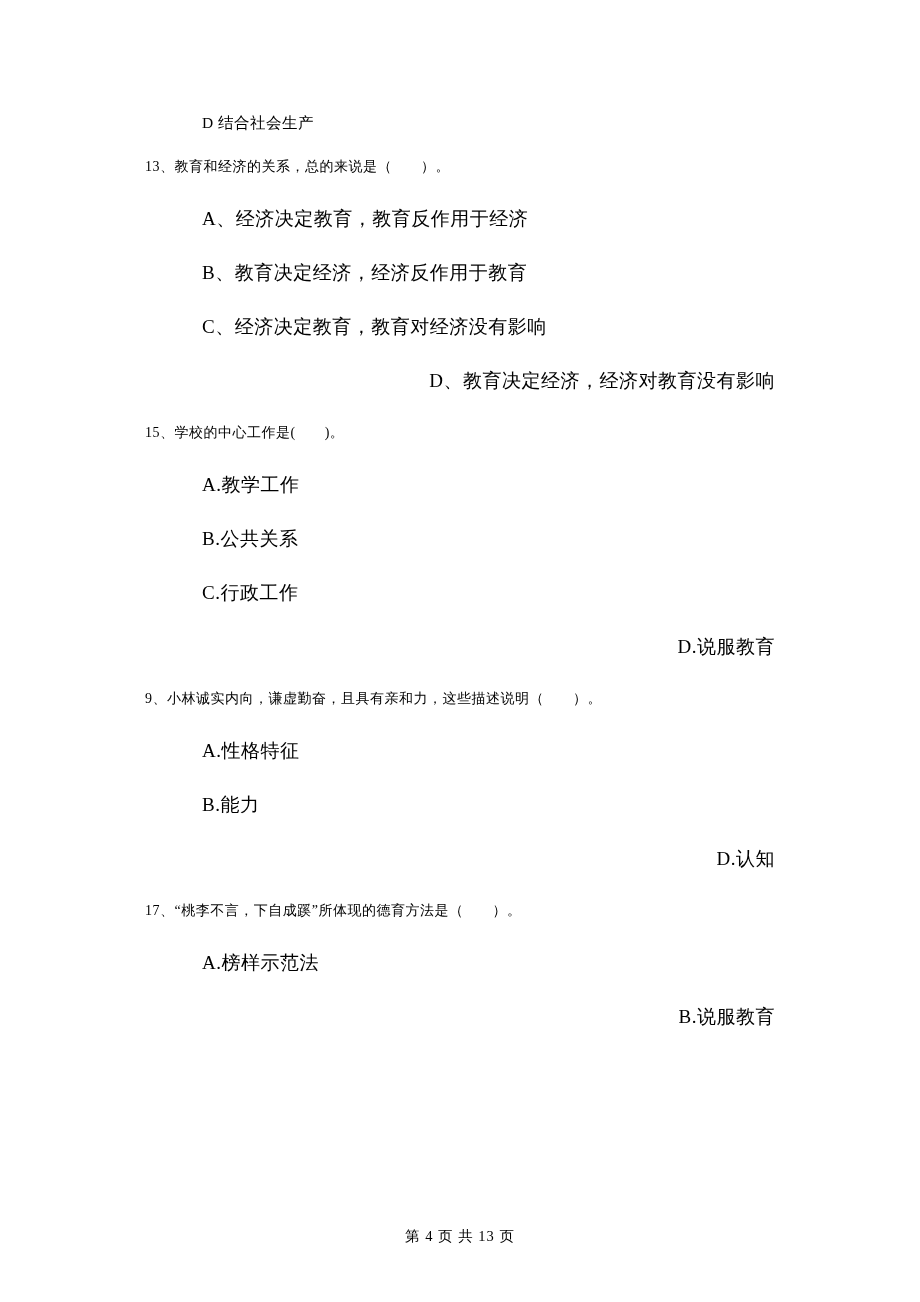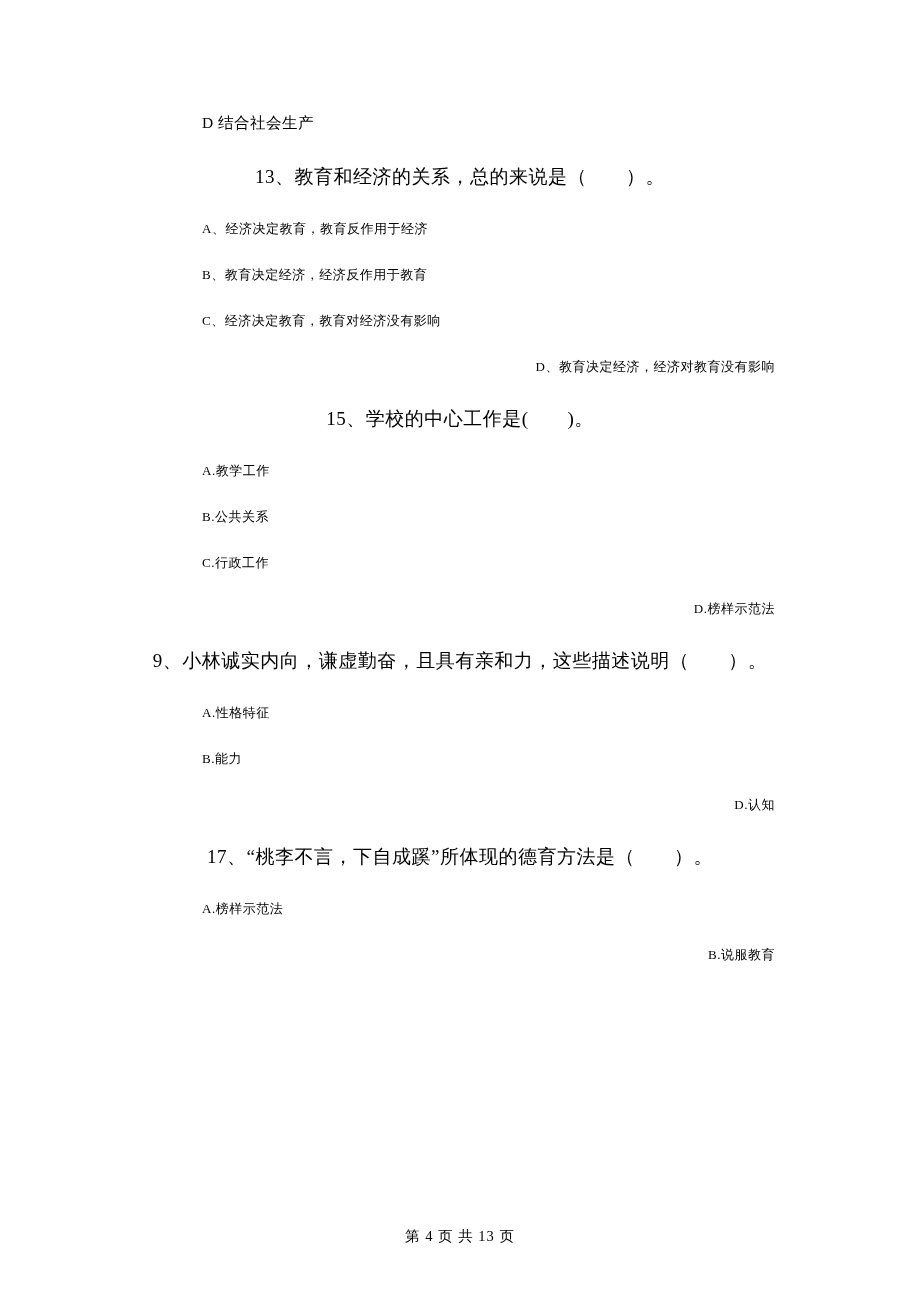--- a/index.html
+++ b/index.html
@@ -9,38 +9,37 @@
       background: #fff;
       font-family: "SimSun", "宋体", serif;
       color: #000;
       position: relative;
     }
     .page {
       padding: 113px 145px 0 145px;
     }
     .option-orphan {
       margin-left: 57px;
-      margin-bottom: 30px;
+      margin-bottom: 24px;
       font-size: 15.5px;
       letter-spacing: 0.5px;
     }
     .question {
       margin-bottom: 30px;
     }
     .question-stem {
-      font-size: 19px;
+      font-size: 14px;
       margin-bottom: 30px;
       letter-spacing: 0.5px;
-      text-align: center;
     }
     .options {
       margin-left: 57px;
     }
     .option {
-      font-size: 13px;
+      font-size: 19px;
       margin-bottom: 28px;
       letter-spacing: 0.5px;
     }
     .option:last-child {
       margin-bottom: 0;
       text-align: right;
     }
     .footer {
       position: absolute;
       bottom: 56px;
@@ -67,21 +66,21 @@
     </div>
   </div>
 
 
   <div class="question">
     <div class="question-stem">15、学校的中心工作是(　　)。</div>
     <div class="options">
       <div class="option">A.教学工作</div>
       <div class="option">B.公共关系</div>
       <div class="option">C.行政工作</div>
-      <div class="option">D.榜样示范法</div>
+      <div class="option">D.说服教育</div>
     </div>
   </div>
 
   <div class="question">
     <div class="question-stem">9、小林诚实内向，谦虚勤奋，且具有亲和力，这些描述说明（　　）。</div>
     <div class="options">
       <div class="option">A.性格特征</div>
       <div class="option">B.能力</div>
       <div class="option">D.认知</div>
     </div>

